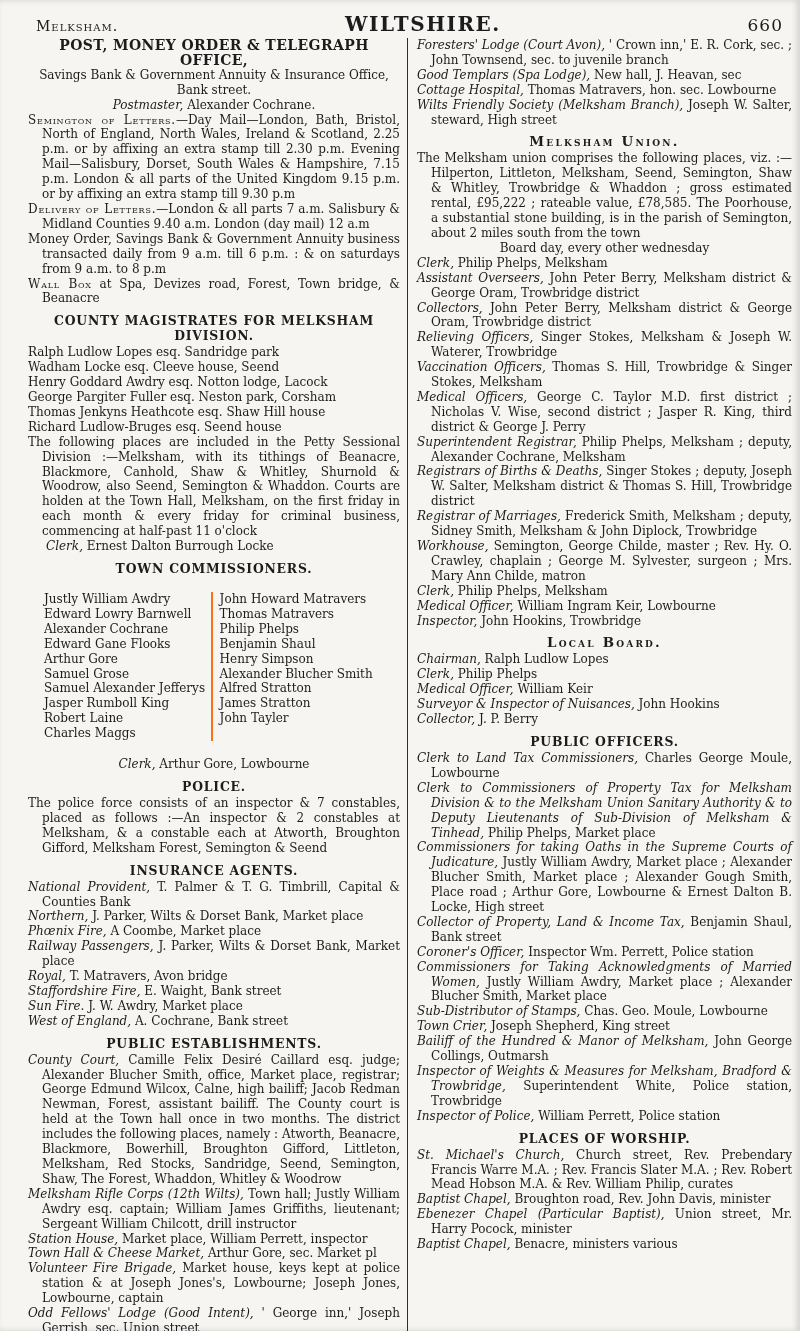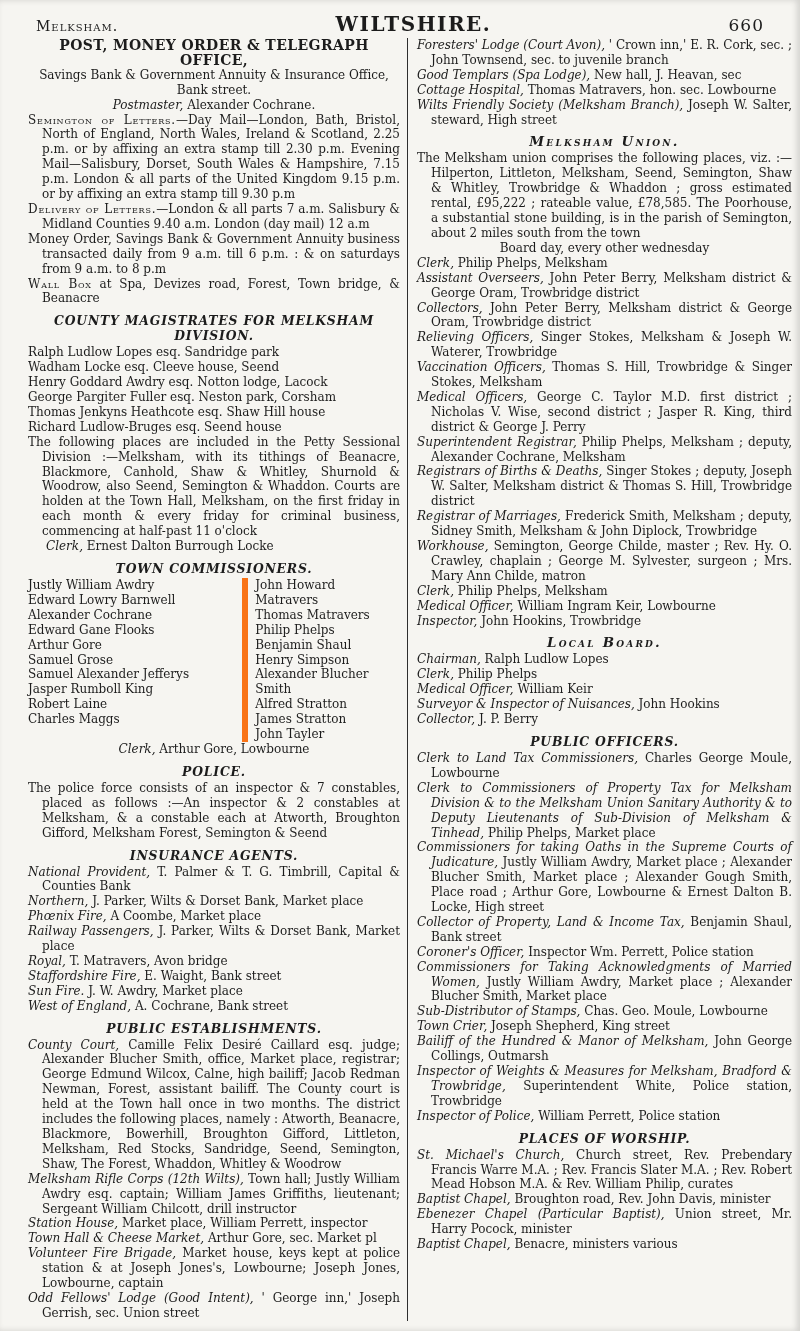--- a/index.html
+++ b/index.html
@@ -9,21 +9,21 @@
     font-family: "DejaVu Serif", serif;
     color: #1c1c1c;
     overflow: hidden;
     -webkit-font-smoothing: antialiased;
   }
   .page { width: 800px; height: 1331px; position: relative; box-shadow: inset -3px 0 6px rgba(0,0,0,.15); }
 
   
   .runhead {
     display: flex; align-items: baseline; justify-content: space-between;
-    padding: 12px 36px 0 36px;
+    padding: 12px 17px 0 36px;
   }
   .runhead .place { font-variant: small-caps; font-size: 14px; letter-spacing: 1px; }
   .runhead .county { font-weight: 700; font-size: 20px; letter-spacing: 1.5px; transform: translateX(-10px); }
   .runhead .pageno { font-size: 17px; letter-spacing: 1px; }
 
   .page-title {
     text-align: center; font-weight: 700; font-size: 14.5px;
     margin: 9px 0 4px; letter-spacing: .3px;
   }
 
@@ -43,27 +43,27 @@
 
   .lead.italic { font-style: italic; }
   .lead.smallcaps { font-variant: small-caps; letter-spacing: .8px; }
   .lead.bigcaps {
     display: block; text-align: center; font-weight: 700;
     font-size: 14px; letter-spacing: .4px; text-indent: 0;
   }
 
   .sec-heading {
     text-align: center; font-weight: 700; font-size: 12.4px;
-    letter-spacing: .8px; margin: 7px 0 2px; line-height: 15px; font-style: italic;
+    letter-spacing: .8px; margin: 7px 0 2px; line-height: 15px;
   }
   .sec-heading.smallcaps { font-variant: small-caps; font-size: 13.4px; letter-spacing: 2.2px; }
 
-  .twocol { display: flex; margin: 0; gap: 32px; }
+  .twocol { display: flex; margin: 16px; }
   .twocol .tc-left  { flex: 0 0 49%; }
-  .twocol .tc-right { flex: 1; border-left: 6px solid #f97316; padding-left: 7px; }
+  .twocol .tc-right { flex: 1; border-left: 2px solid #f97316; padding-left: 7px; }
   .twocol .tc-item { font-size: 12px; line-height: 14.9px; }
 </style>
 </head>
 <body>
 
 <div class="page">
   <div class="runhead">
     <span class="place">Melksham.</span>
     <span class="county">WILTSHIRE.</span>
     <span class="pageno">660</span>

